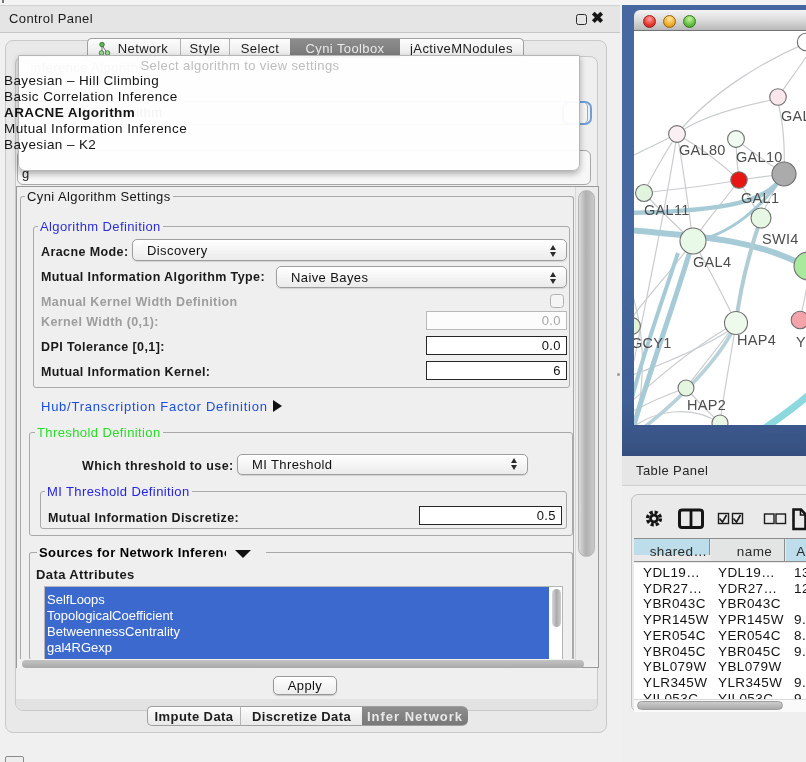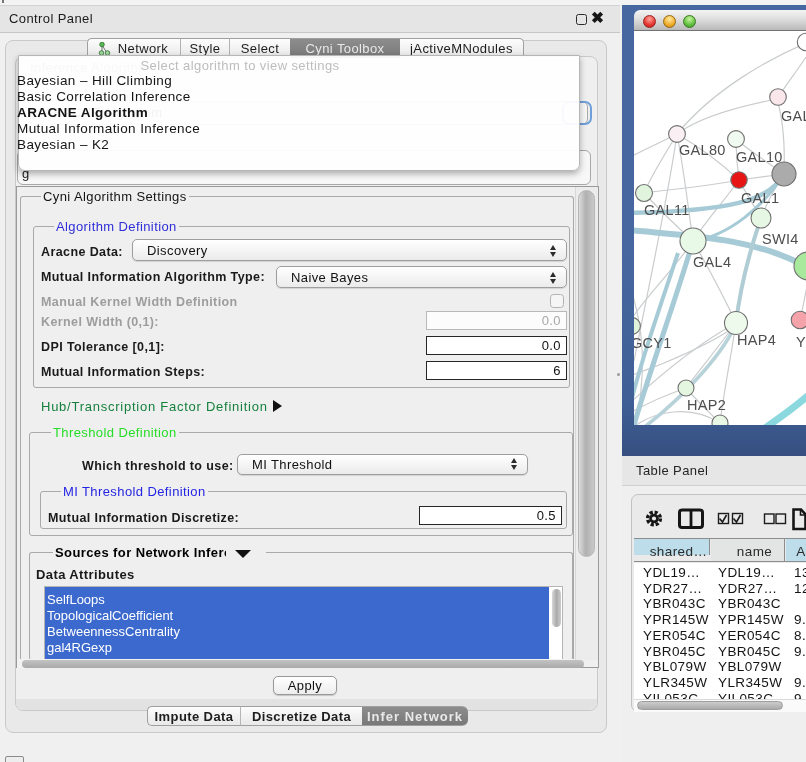--- a/index.html
+++ b/index.html
@@ -3,37 +3,37 @@
 <meta charset="utf-8">
 <style>
 * { margin:0; padding:0; box-sizing:border-box; }
 html,body { width:806px; height:762px; }
 body { font-family:"Liberation Sans",sans-serif; background:#f0f0f0; letter-spacing:0.4px; }
 #app { position:relative; width:806px; height:762px; background:#f0f0f0; overflow:hidden; }
 .abs { position:absolute; }
 .lbl { position:absolute; font-size:12.5px; font-weight:bold; color:#1a1a1a; white-space:nowrap; }
 .glbl { position:absolute; font-size:12.5px; font-weight:bold; color:#9d9d9d; white-space:nowrap; }
 .gb { position:absolute; border:1px solid #a9a9a9; border-radius:3px; }
-.gbcap { position:absolute; font-size:13px; background:#efefef; padding:0 2px; white-space:nowrap; line-height:13px;margin-left:16px; }
+.gbcap { position:absolute; font-size:13px; background:#efefef; padding:0 2px; white-space:nowrap; line-height:13px; }
 .combo { position:absolute; border:1px solid #9e9e9e; border-radius:5px;
   background:linear-gradient(#ffffff,#f6f6f6 45%,#ebebeb); box-shadow:0 1px 1px rgba(0,0,0,0.12);
   font-size:13px; color:#111; }
 .combo span.txt { position:absolute; left:14px; top:3px; }
 .spin { position:absolute; display:block; right:8px; top:5px; width:8px; }
 .spin .up { display:block; width:0; height:0; border-left:3.5px solid transparent; border-right:3.5px solid transparent; border-bottom:5px solid #2c2c2c; margin-bottom:1.5px; }
 .spin .dn { display:block; width:0; height:0; border-left:3.5px solid transparent; border-right:3.5px solid transparent; border-top:5px solid #2c2c2c; }
 .inp { position:absolute; background:#fff; border:1px solid #262626; font-size:13px; color:#111;
   text-align:right; padding-right:5px; line-height:17px; }
 .inpd { position:absolute; background:#fcfcfc; border:1px solid #b9b9b9; font-size:13px; color:#a8a8a8;
   text-align:right; padding-right:5px; line-height:17px; }
 .tab { position:absolute; top:0; height:100%; border-top:1px solid #9f9f9f; border-bottom:1px solid #9f9f9f;
   background:linear-gradient(#fdfdfd,#f2f2f2 50%,#e9e9e9); font-size:13px; color:#1d1d1d;
   text-align:center; }
 .seltab { background:linear-gradient(#8d8d8d,#787878); color:#e9e9e9; }
-.popitem { position:absolute; left:17px; font-size:13.5px; color:#141414; white-space:nowrap; }
+.popitem { position:absolute; left:4px; font-size:13.5px; color:#141414; white-space:nowrap; }
 </style>
 </head>
 <body>
 <div id="app">
 
   <div class="abs" style="left:0;top:0;width:806px;height:5px;background:#f3f3f3;"></div>
   <div class="abs" style="left:2px;top:0;width:2px;height:3px;background:#777;"></div>
 
   <div class="abs" style="left:0;top:5px;width:620px;height:28px;background:#e5e5e5;border-top:1px solid #d2d2d2;border-bottom:1px solid #c6c6c6;"></div>
   <div class="abs" style="left:9px;top:11px;font-size:13px;color:#1b1b1b;">Control Panel</div>
@@ -54,21 +54,21 @@
   <div class="abs" style="left:562px;top:101px;width:30px;height:24px;border:2.5px solid #6f9fd8;border-radius:7px;"></div>
 
   <div class="abs" style="left:16px;top:186px;width:583px;height:482px;background:#efefef;border:1px solid #9a9a9a;"></div>
 
   <div class="gb" style="left:20px;top:196px;width:554px;height:470px;border-bottom:none;border-radius:3px 3px 0 0;"></div>
   <div class="gbcap" style="left:25px;top:190px;color:#141414;">Cyni Algorithm Settings</div>
 
   <div class="gb" style="left:33px;top:226px;width:537px;height:162px;"></div>
   <div class="gbcap" style="left:38px;top:220px;color:#2e2ed8;">Algorithm Definition</div>
 
-  <div class="lbl" style="left:41px;top:245px;">Aracne Data:</div>
+  <div class="lbl" style="left:41px;top:245px;">Aracne Mode:</div>
   <div class="combo" style="left:132px;top:239px;width:435px;height:22px;">
       <span class="txt">Discovery</span>
       <span class="spin">
         <span class="up"></span>
         <span class="dn"></span>
       </span>
     </div>
 
   <div class="lbl" style="left:41px;top:270px;">Mutual Information Algorithm Type:</div>
   <div class="combo" style="left:276px;top:266px;width:291px;height:22px;">
@@ -81,24 +81,24 @@
 
   <div class="glbl" style="left:41px;top:295px;">Manual Kernel Width Definition</div>
   <div class="abs" style="left:550px;top:294px;width:14px;height:14px;border:1px solid #b2b2b2;border-radius:3.5px;background:#f5f5f5;"></div>
 
   <div class="glbl" style="left:41px;top:315px;">Kernel Width (0,1):</div>
   <div class="inpd" style="left:426px;top:311px;width:141px;height:19px;">0.0</div>
 
   <div class="lbl" style="left:41px;top:340px;">DPI Tolerance [0,1]:</div>
   <div class="inp" style="left:426px;top:336px;width:141px;height:19px;">0.0</div>
 
-  <div class="lbl" style="left:41px;top:365px;">Mutual Information Steps:</div>
+  <div class="lbl" style="left:41px;top:365px;">Mutual Information Kernel:</div>
   <div class="inp" style="left:426px;top:361px;width:141px;height:19px;">6</div>
 
-  <div class="abs" style="left:41px;top:399px;font-size:13px;color:#15803d;letter-spacing:0.75px;">Hub/Transcription Factor Definition</div>
+  <div class="abs" style="left:41px;top:399px;font-size:13px;color:#1d4ed8;letter-spacing:0.75px;">Hub/Transcription Factor Definition</div>
   <div class="abs" style="left:273px;top:400px;width:0;height:0;border-top:6px solid transparent;border-bottom:6px solid transparent;border-left:9px solid #111;"></div>
 
   <div class="gb" style="left:29px;top:432px;width:544px;height:104px;"></div>
   <div class="gbcap" style="left:35px;top:426px;color:#27dd27;">Threshold Definition</div>
 
   <div class="lbl" style="left:82px;top:459px;">Which threshold to use:</div>
   <div class="combo" style="left:237px;top:454px;width:291px;height:21px;">
       <span class="txt" style="top:2px;">MI Threshold</span>
       <span class="spin" style="top:3px;">
         <span class="up"></span>

